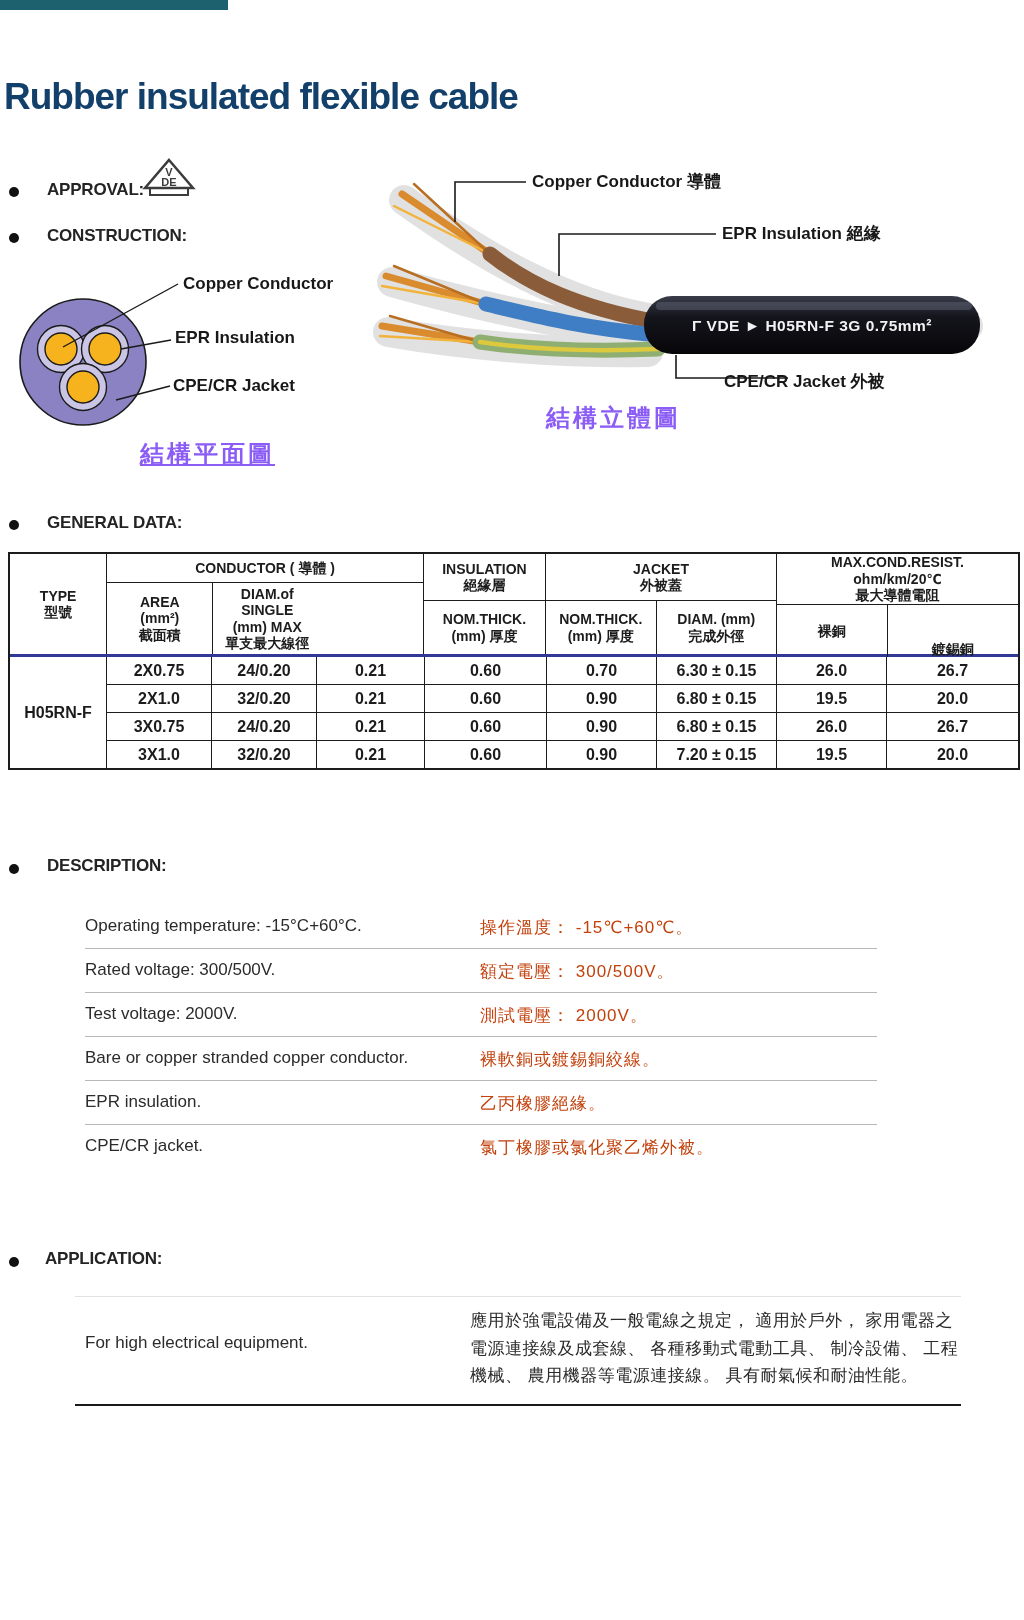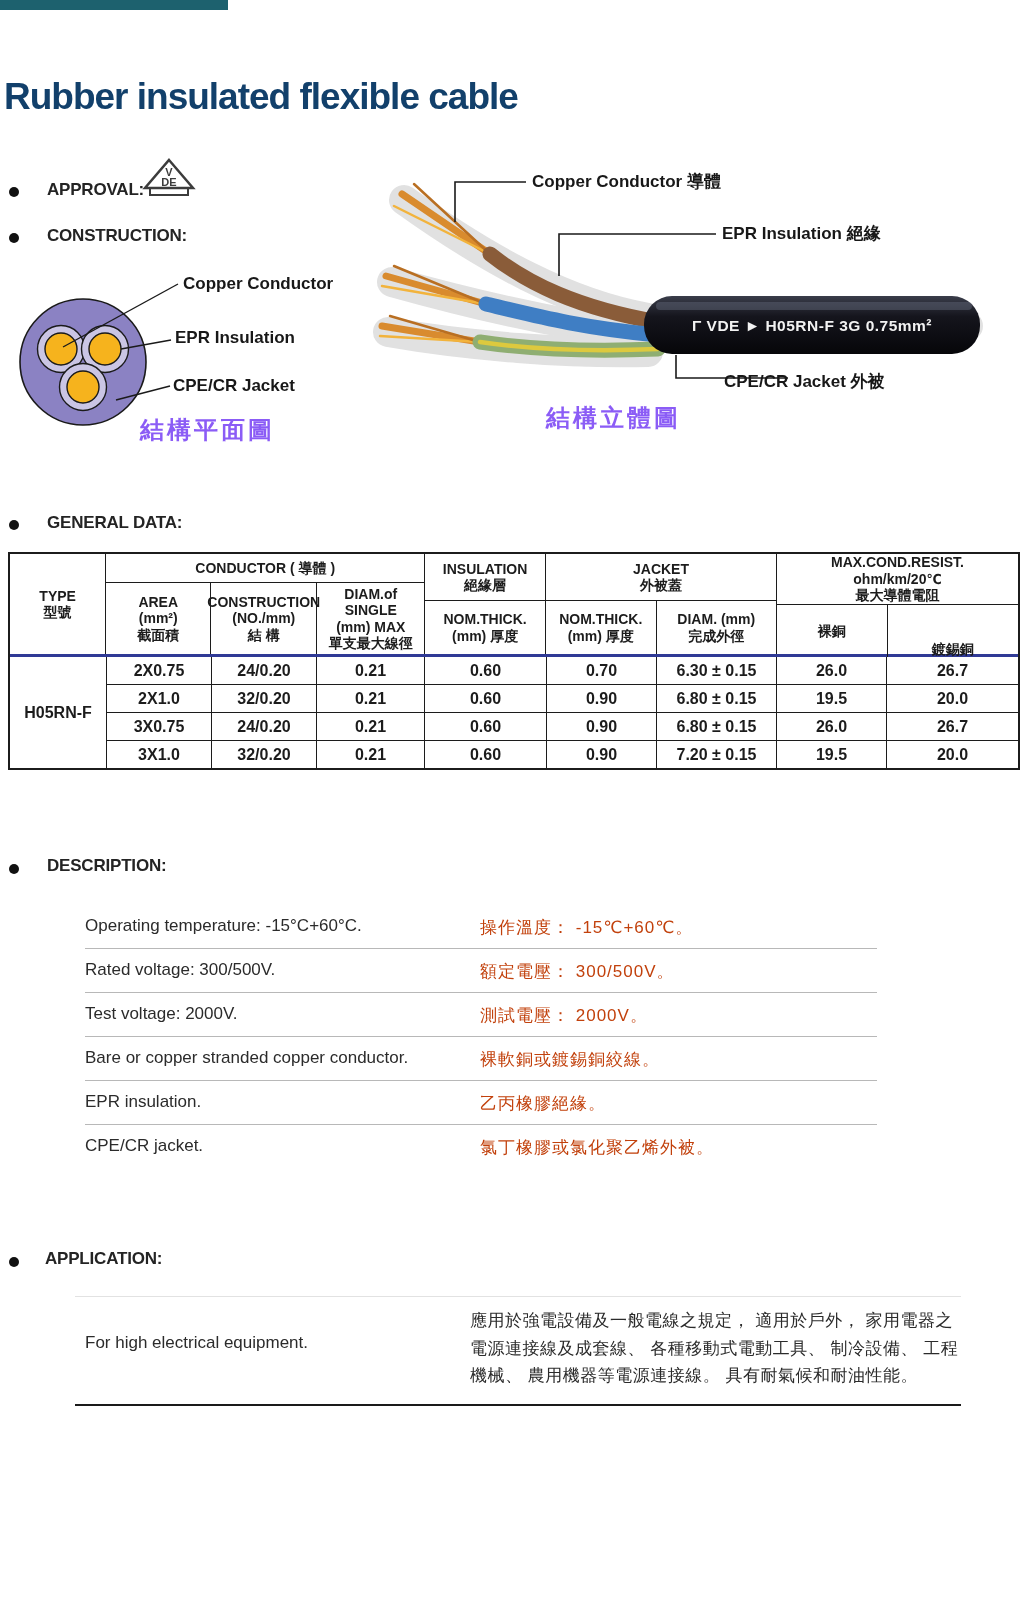--- a/index.html
+++ b/index.html
@@ -95,21 +95,21 @@
       </g>
       <g stroke="#1a1a1a" stroke-width="1.4" fill="none">
         <path d="M170,26 L55,89"></path>
         <path d="M163,82 L113,91"></path>
         <path d="M162,128 L108,142"></path>
       </g>
     </svg>
     <div class="dlabel" style="left:175px;top:16px;">Copper Conductor</div>
     <div class="dlabel" style="left:167px;top:70px;">EPR Insulation</div>
     <div class="dlabel" style="left:165px;top:118px;">CPE/CR Jacket</div>
-    <div class="caption" style="left:132px;top:156px;">結構平面圖</div>
+    <div class="caption" style="left:132px;top:180px;text-decoration:underline;">結構平面圖</div>
   </div>
 
   <div class="photo">
     <svg width="656" height="292" viewBox="0 0 656 292">
       <defs>
         <linearGradient id="jg" x1="0" y1="0" x2="0" y2="1">
           <stop offset="0" stop-color="#3a3d4a"></stop>
           <stop offset="0.35" stop-color="#15151d"></stop>
           <stop offset="1" stop-color="#060609"></stop>
         </linearGradient>
@@ -163,23 +163,20 @@
   <div class="tblwrap">
     <div class="thead">
       <div class="hcell brd-r" style="width:97px;">TYPE
 型號</div>
       <div class="hgroup brd-r" style="width:318px;">
         <div class="hcell band" style="height:28px;">CONDUCTOR ( 導體 )</div>
         <div class="subrow">
           <div class="hcell brd-r" style="width:105px;">AREA
 (mm²)
 截面積</div>
-          <div class="hcell brd-r" style="width:105px;">CONSTRUCTION
-(NO./mm)
-結 構</div>
           <div class="hcell" style="width:108px;">DIAM.of SINGLE
 (mm) MAX
 單支最大線徑</div>
         </div>
       </div>
       <div class="hgroup brd-r" style="width:122px;">
         <div class="hcell band" style="height:46px;">INSULATION
 絕緣層</div>
         <div class="hcell" style="flex:1;">NOM.THICK.
 (mm) 厚度</div>

